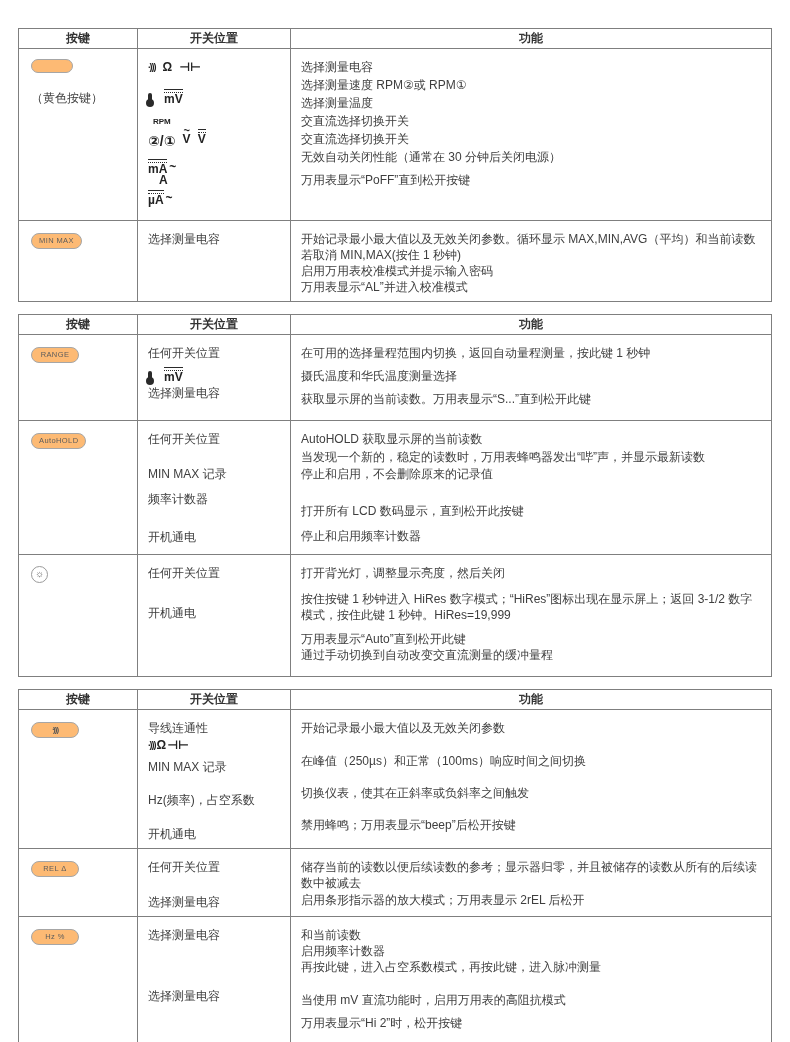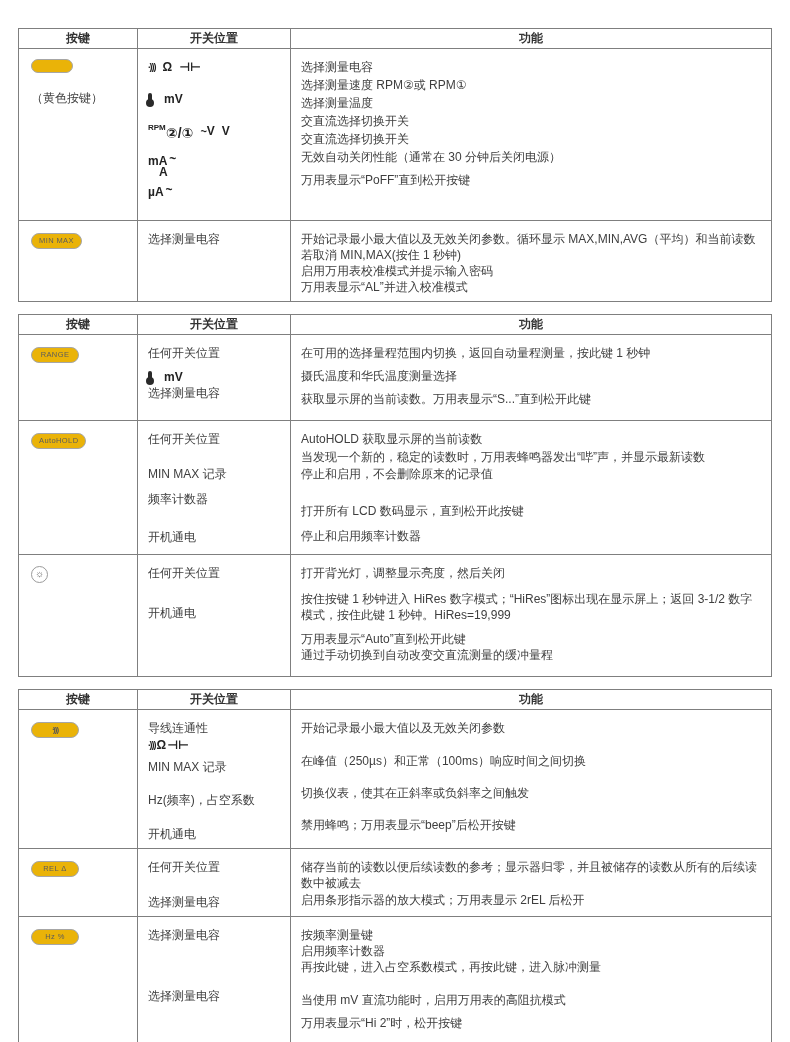--- a/index.html
+++ b/index.html
@@ -27,33 +27,33 @@
   .mt7{margin-top:7px}.mt8{margin-top:8px}.mt9{margin-top:9px}.mt10{margin-top:10px}
   .mt13{margin-top:13px}.mt14{margin-top:14px}.mt16{margin-top:16px}.mt17{margin-top:17px}
   .mt18{margin-top:18px}.mt19{margin-top:19px}.mt21{margin-top:21px}.mt22{margin-top:22px}
   .mt24{margin-top:24px}.mt45{margin-top:45px}
   
   .pill {
     display:inline-flex; align-items:center; justify-content:center;
     min-width:48px; height:16px; padding:0 7px;
     border:1px solid #a6a6a6; border-radius:9px;
     font-size:7.5px; letter-spacing:.4px; color:#5c5c5c; line-height:1;
-    background:#eab308;
+    background:#fdba74;
   }
   .pill.empty { min-width:42px; height:14px; }
   .caption { margin-top:13px; }
   .circle-btn {
     width:17px; height:17px; border:1px solid #9a9a9a; border-radius:50%;
     display:inline-flex; align-items:center; justify-content:center;
     font-size:10px; line-height:1; color:#555;
   }
   
   .sym { display:flex; align-items:flex-end; gap:7px; color:#222; font-weight:bold; }
   .sym.tight { gap:1px; font-weight:bold; }
-  .stk { display:inline-flex; flex-direction:row; align-items:center; line-height:11px; }
+  .stk { display:inline-flex; flex-direction:column; align-items:center; line-height:11px; }
   .dcbar { align-self:stretch; height:4px; border-top:1.5px solid #2a2a2a; border-bottom:1px dotted #2a2a2a; margin-bottom:1px; }
   .acmark { font-style:normal; height:6px; line-height:5px; font-size:11px; font-weight:bold; }
   .rpm { font-size:8px; line-height:8px; letter-spacing:0; }
   .rpm .num { font-size:14px; margin-top:11px; }
   .thermo { display:inline-block; width:4px; height:12px; background:#2a2a2a; border-radius:2px 2px 0 0; position:relative; margin-right:5px; }
   .thermo::after { content:""; position:absolute; left:-2px; bottom:-2px; width:8px; height:8px; border-radius:50%; background:#2a2a2a; }
   .beep { font-size:9px; letter-spacing:-1px; font-weight:bold; color:#222; }
   .pill .beep { font-size:8px; color:#555; }
   .sub { padding-left:11px; margin-top:-3px; font-weight:bold; color:#222; }
   .ac-after { font-weight:bold; margin-left:1px; }
@@ -260,21 +260,21 @@
 
     <div class="row h150">
       <div class="c">
         <span class="pill">Hz %</span>
       </div>
       <div class="c">
         <div class="ln">选择测量电容</div>
         <div class="ln mt45">选择测量电容</div>
       </div>
       <div class="c">
-        <div class="ln">按频率测量键</div>
+        <div class="ln">和当前读数</div>
         <div class="ln">启用频率计数器</div>
         <div class="ln">再按此键，进入占空系数模式，再按此键，进入脉冲测量</div>
         <div class="ln mt17">当使用 mV 直流功能时，启用万用表的高阻抗模式</div>
         <div class="ln mt7">万用表显示“Hi 2”时，松开按键</div>
       </div>
     </div>
   </section>
 
 </div>
 

